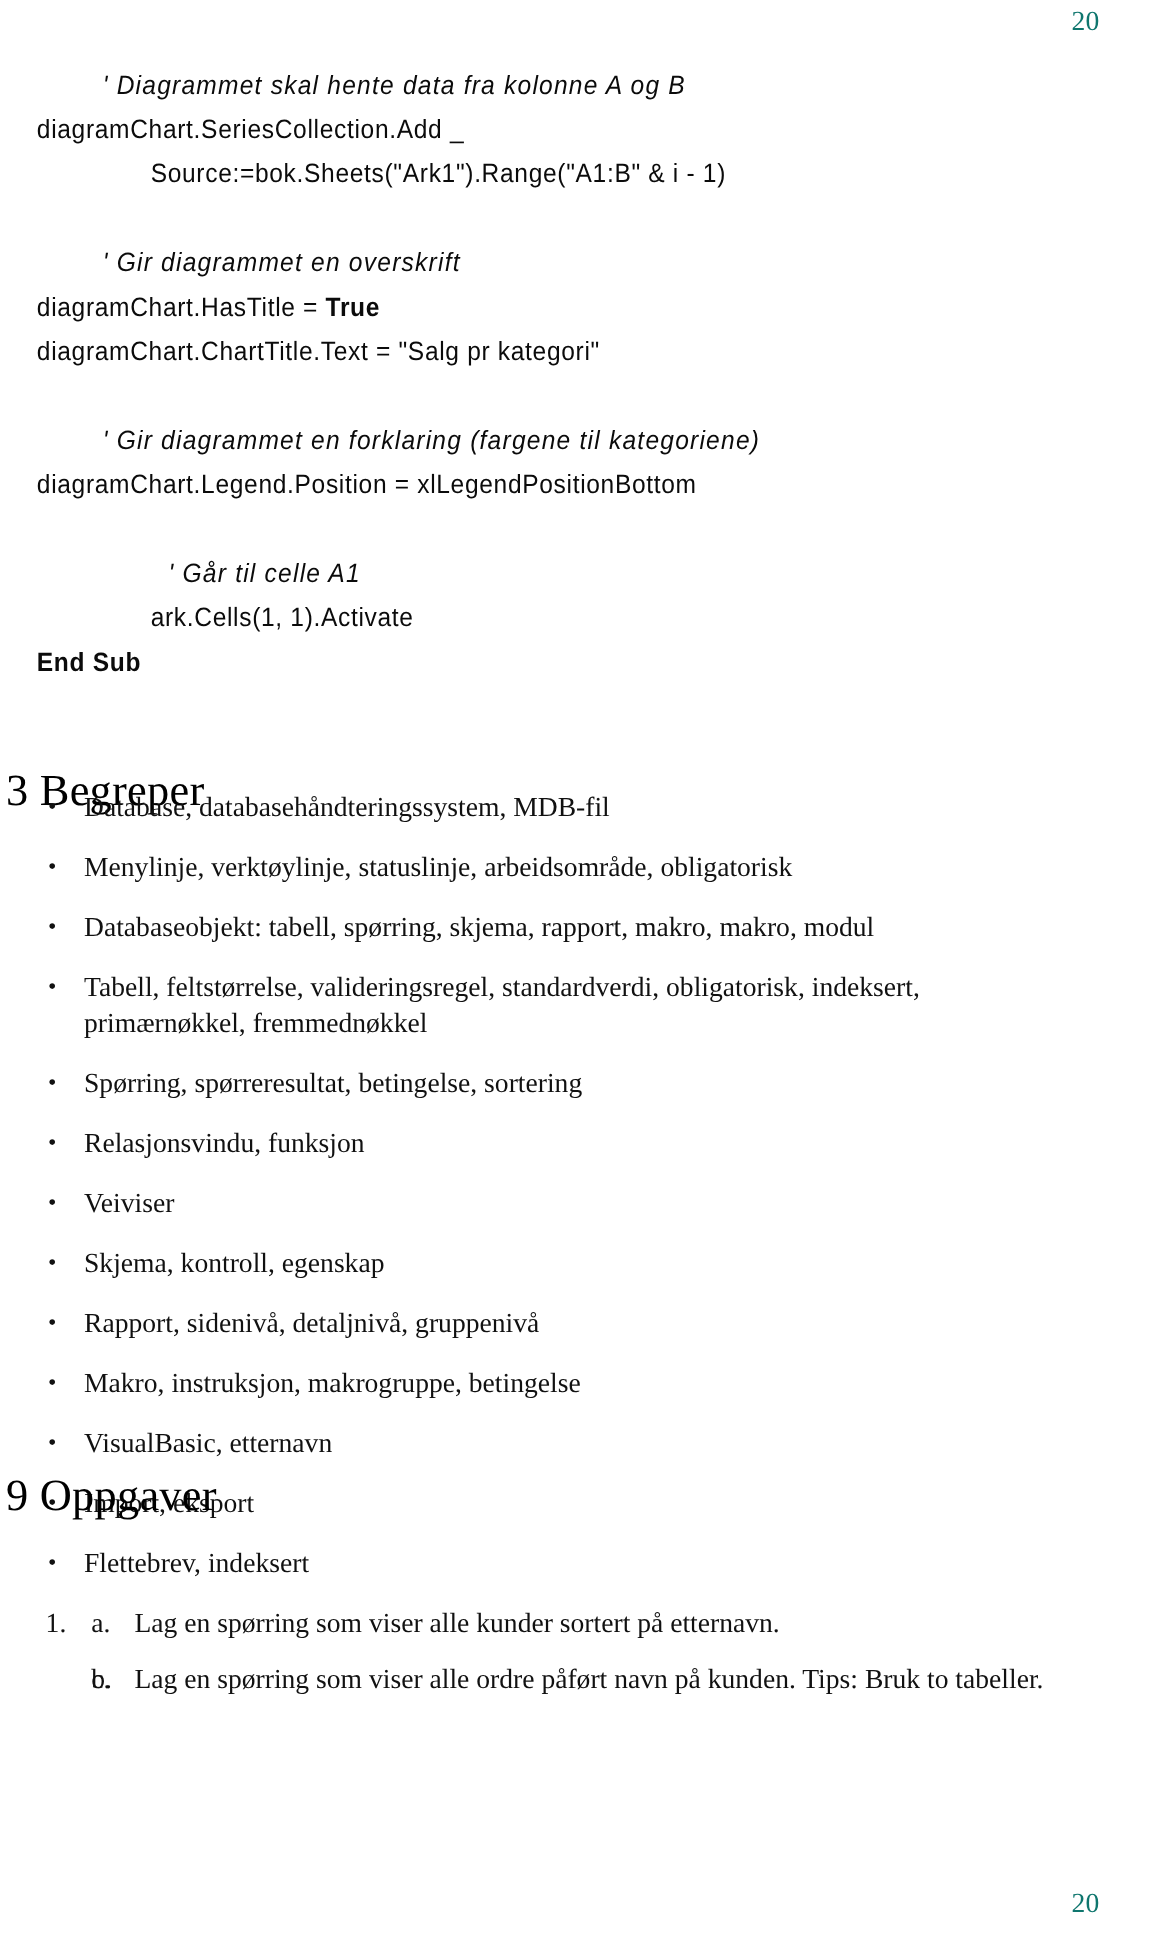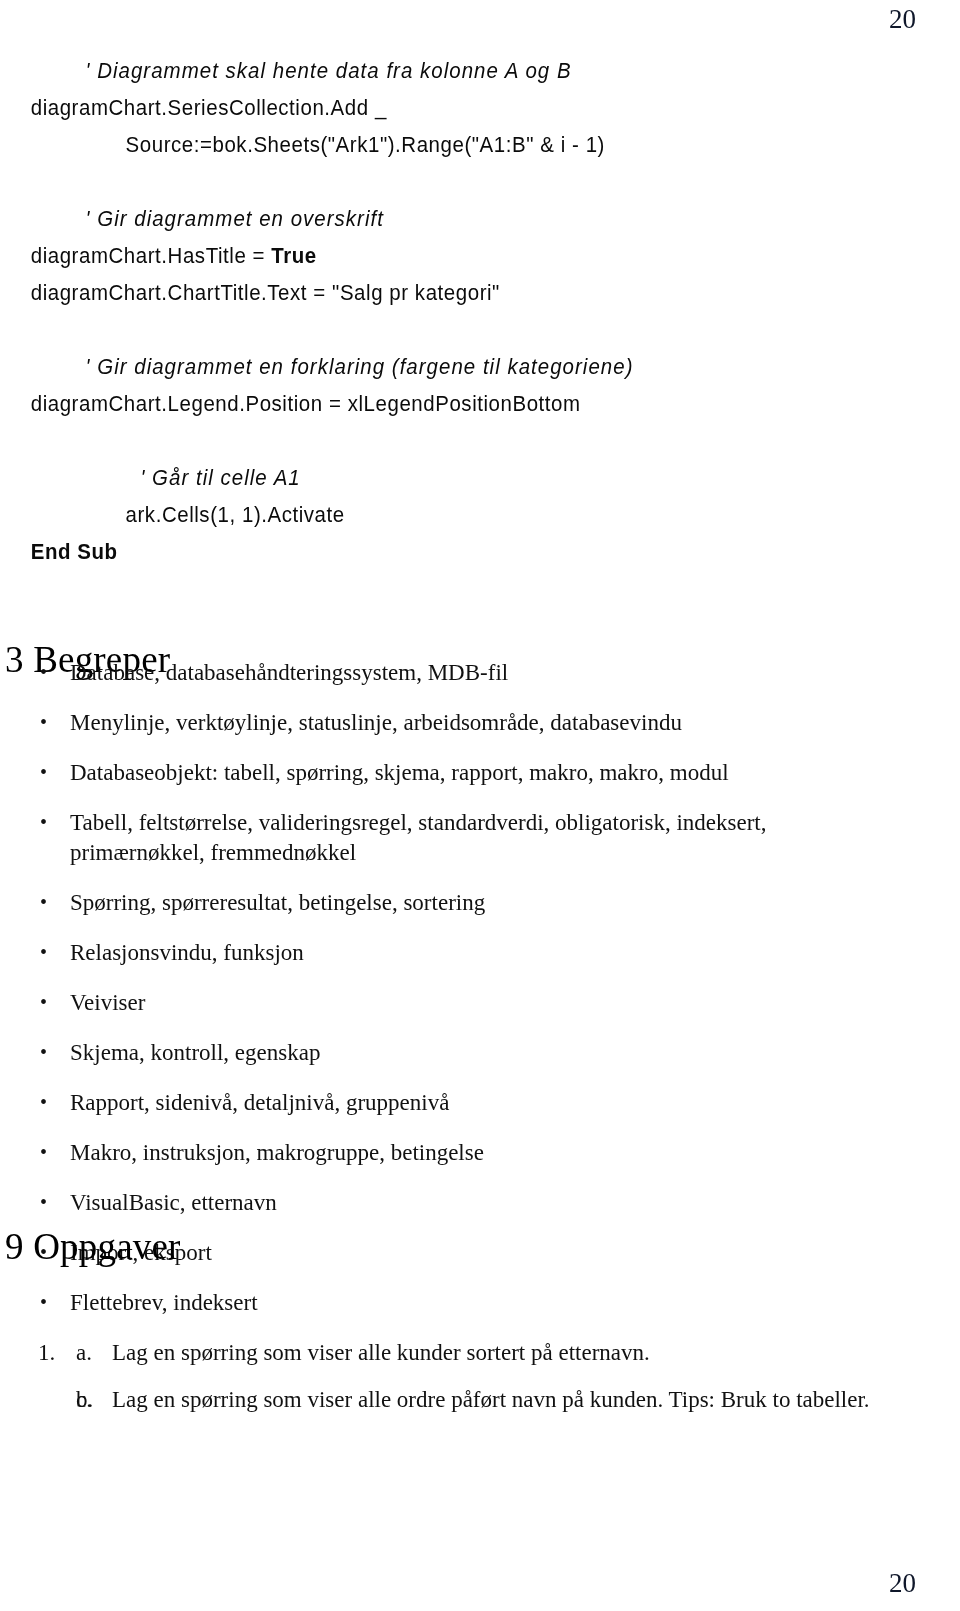--- a/index.html
+++ b/index.html
@@ -14,23 +14,23 @@
     font-family: "Liberation Serif", "DejaVu Serif", serif;
     color: #000000;
     overflow: hidden;
   }
 
   
   .page-number {
     position: absolute;
     right: 44px;
     font-family: "Liberation Serif", "DejaVu Serif", serif;
-    font-size: 27px;
+    font-size: 23px;
     line-height: 1;
-    color: #0f172a;
+    color: #0f766e;
   }
   .page-number.top { top: 6px; }
   .page-number.bottom { bottom: 14px; }
 
   
   .code-block {
     position: absolute;
     left: 0;
     top: 52px;
     width: 889px;
@@ -174,21 +174,21 @@
 
 <h2 class="section-heading" id="heading-begreper">3 Begreper</h2>
 
 <ul class="bullet-list" id="bullet-list">
     <li class="bullet-item">
       <span class="bullet-glyph">•</span>
       <span class="bullet-text">Database, databasehåndteringssystem, MDB-fil</span>
     </li>
     <li class="bullet-item">
       <span class="bullet-glyph">•</span>
-      <span class="bullet-text">Menylinje, verktøylinje, statuslinje, arbeidsområde, databasevindu</span>
+      <span class="bullet-text">Menylinje, verktøylinje, statuslinje, arbeidsområde, obligatorisk</span>
     </li>
     <li class="bullet-item">
       <span class="bullet-glyph">•</span>
       <span class="bullet-text">Databaseobjekt: tabell, spørring, skjema, rapport, makro, makro, modul</span>
     </li>
     <li class="bullet-item">
       <span class="bullet-glyph">•</span>
       <span class="bullet-text">Tabell, feltstørrelse, valideringsregel, standardverdi, obligatorisk, indeksert, primærnøkkel, fremmednøkkel</span>
     </li>
     <li class="bullet-item">

